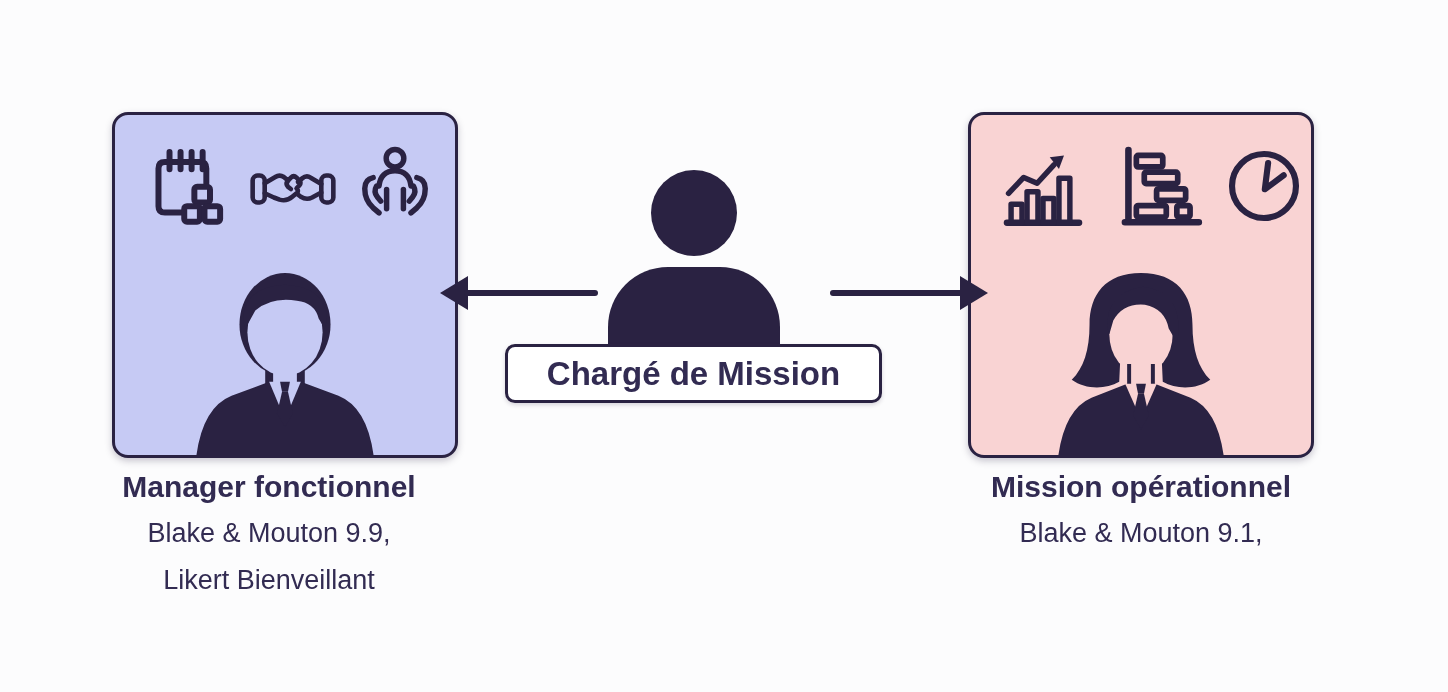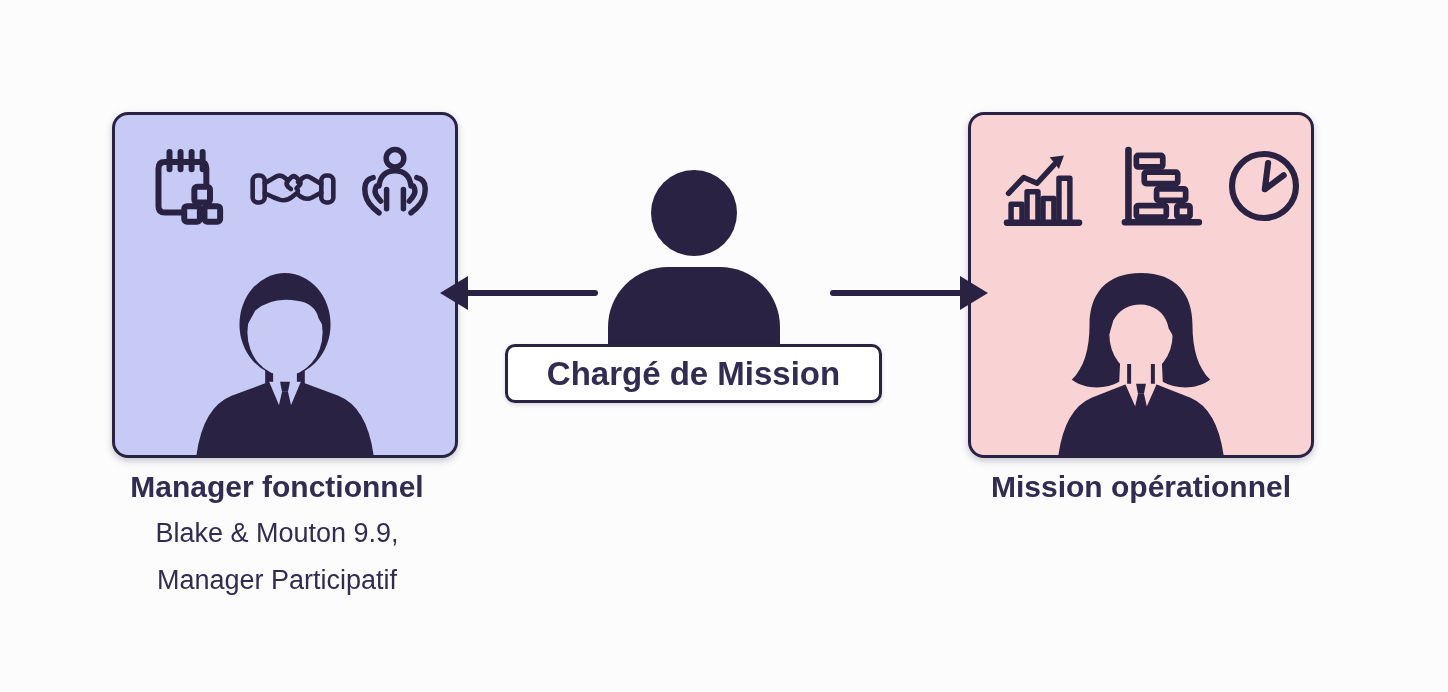--- a/index.html
+++ b/index.html
@@ -23,21 +23,21 @@
   #right-card{left:968px;background:var(--pink);}
   .icon{position:absolute;}
   .i-notepad{left:26px;top:22px;width:92px;height:96px;}
   .i-handshake{left:132px;top:44px;width:92px;height:60px;}
   .i-care{left:238px;top:25px;width:84px;height:92px;}
   .i-chart{left:30px;top:31px;width:84px;height:88px;}
   .i-gantt{left:146px;top:29px;width:88px;height:88px;}
   .i-clock{left:252px;top:30px;width:82px;height:82px;}
   .person-svg{position:absolute;left:50%;bottom:-4px;transform:translateX(-50%);width:204px;height:190px;}
   .caption{position:absolute;text-align:center;color:var(--text);}
-  #left-caption{left:52px;top:470px;width:450px;}
+  #left-caption{left:44px;top:470px;width:450px;}
   #right-caption{left:891px;top:470px;width:500px;}
   .caption .cap-title{font-size:30px;font-weight:bold;margin:0 0 10px 0;}
   .caption .cap-line{font-size:27px;line-height:35px;margin:12px;}
   #center-head{position:absolute;left:651px;top:170px;width:86px;height:86px;border-radius:50%;background:var(--dark);}
   #center-body{position:absolute;left:608px;top:267px;width:172px;height:82px;background:var(--dark);border-radius:60px 60px 0 0;}
   #center-label{
     position:absolute;left:505px;top:344px;width:377px;height:59px;box-sizing:border-box;
     background:#ffffff;border:3px solid var(--dark);border-radius:10px;
     display:flex;align-items:center;justify-content:center;
     font-size:33px;font-weight:bold;color:var(--text);z-index:2;
@@ -146,19 +146,20 @@
     <div class="shaft"></div>
   </div>
   <div id="arrow-right" class="arrow">
     <div class="shaft"></div>
     <div class="ahead"></div>
   </div>
 
   <div id="left-caption" class="caption">
     <div class="cap-title">Manager fonctionnel</div>
     <div class="cap-line">Blake &amp; Mouton 9.9,</div>
-    <div class="cap-line">Manager Participatif</div>
+    <div class="cap-line">Likert Bienveillant</div>
   </div>
   <div id="right-caption" class="caption">
     <div class="cap-title">Mission opérationnel</div>
+    <div class="cap-line">Blake &amp; Mouton 9.1,</div>
   </div>
 
 </div>
 
 </body></html>

